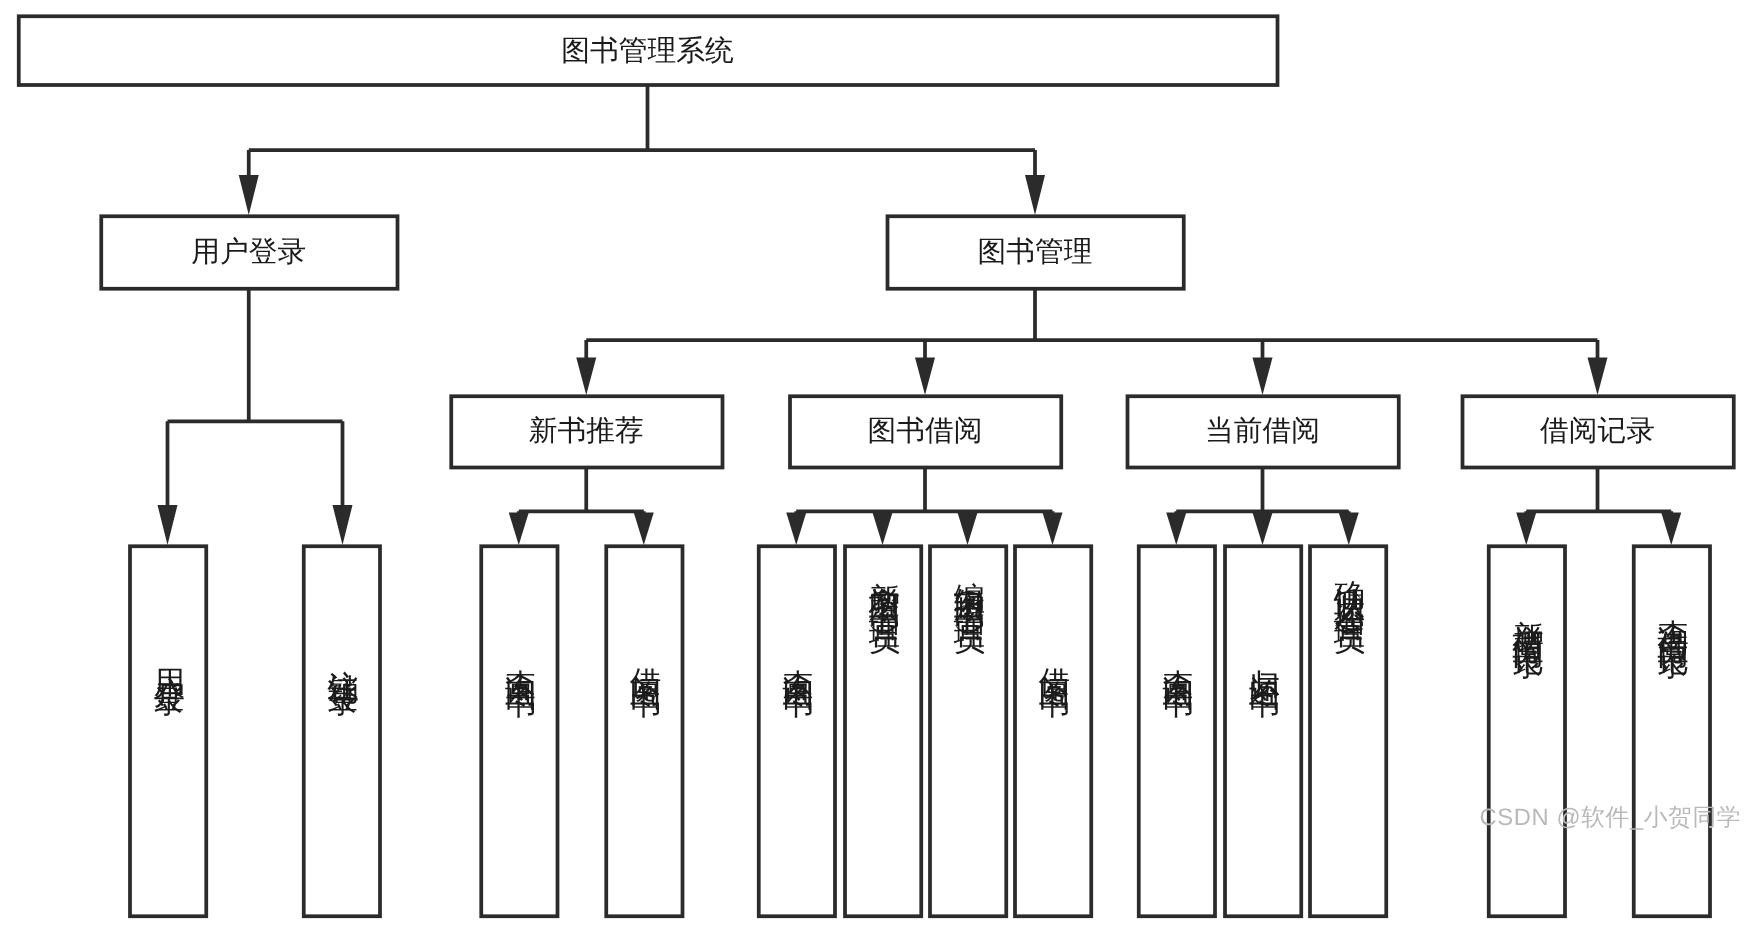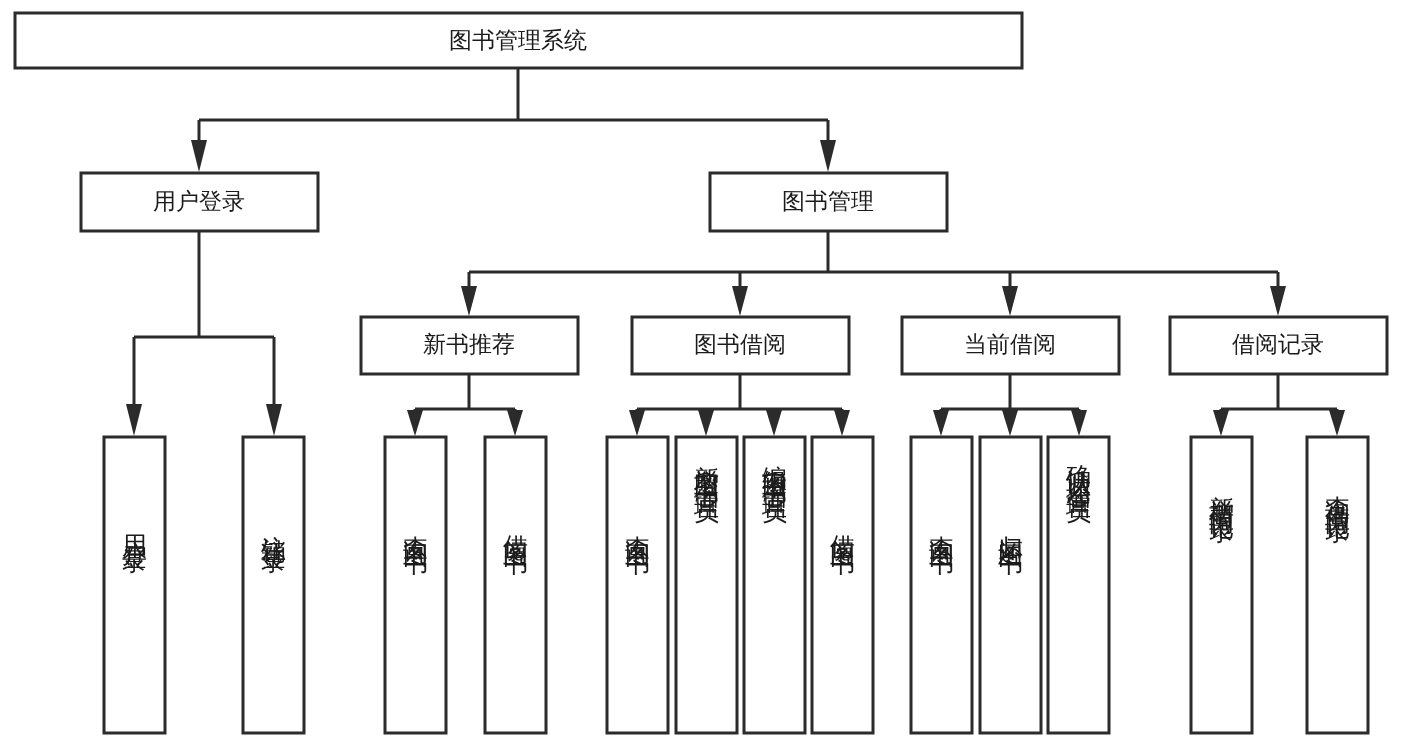--- a/index.html
+++ b/index.html
@@ -237,13 +237,14 @@
     <span>确认归还（管理员）</span>
   </div>
 
   <div class="vnode" style="left:1191px; top:437px; width:61px; height:296px; padding-top:38px;">
     <span>新增借阅记录</span>
   </div>
   <div class="vnode" style="left:1307px; top:437px; width:61px; height:296px; padding-top:38px;">
     <span>查询借阅记录</span>
   </div>
 
+  <div class="watermark">CSDN @软件_小贺同学</div>
 </div>
 
 </body></html>

